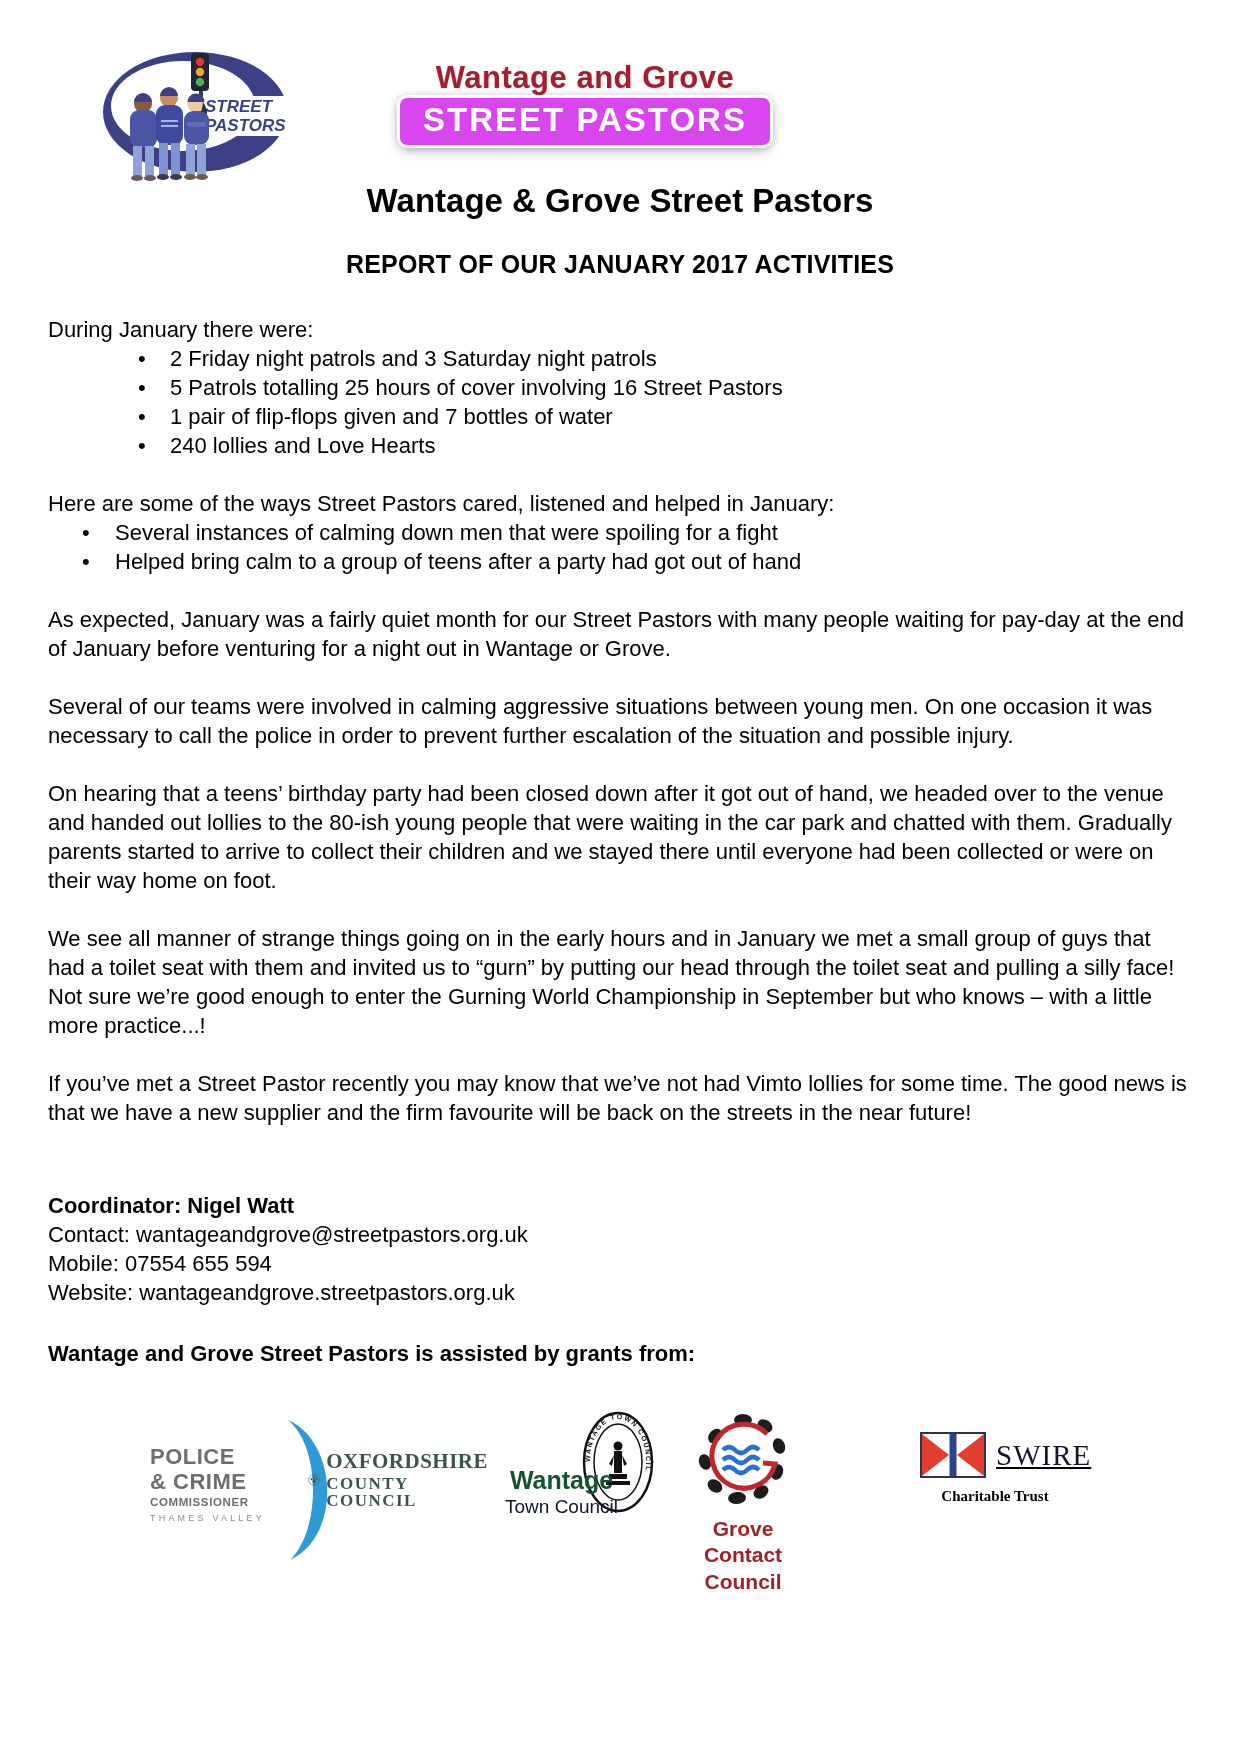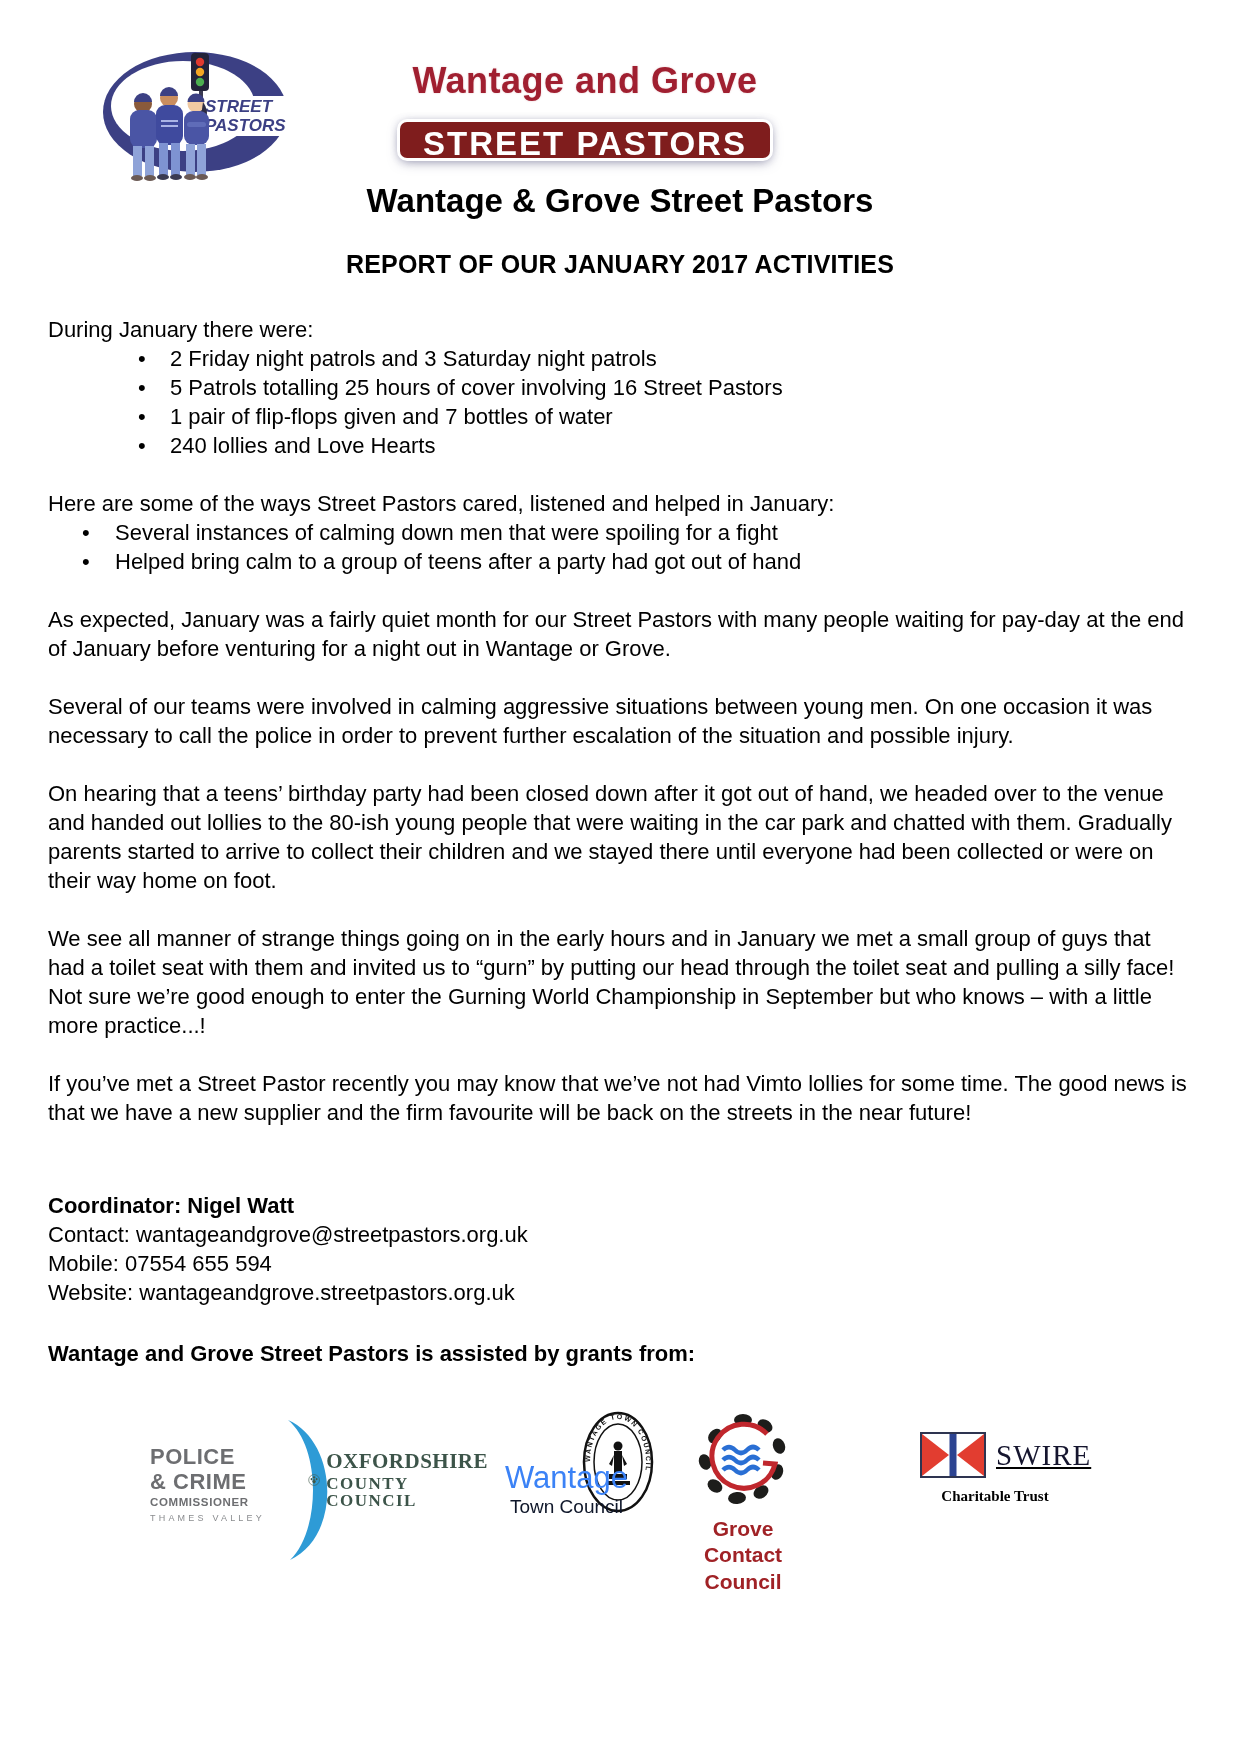--- a/index.html
+++ b/index.html
@@ -6,25 +6,25 @@
   .page{
     width:1240px;height:1753px;background:#ffffff;margin:0 auto;
     font-family:"Liberation Sans",sans-serif;color:#000;
     position:relative;overflow:hidden;box-sizing:border-box;
   }
   
   .header{display:flex;align-items:flex-start;padding:48px 0 0 95px;height:150px;box-sizing:border-box;}
   .sp-logo{width:200px;height:140px;flex:0 0 auto;}
   .banner{margin-left:105px;padding-top:12px;width:370px;text-align:center;}
   .banner-line1{
-    font-size:36px;font-weight:bold;color:#a01f30;letter-spacing:.5px;
-    text-shadow:0 0 2px rgba(160,31,48,.25);margin-bottom:20px;
+    font-size:31px;font-weight:bold;color:#a01f30;letter-spacing:.5px;
+    text-shadow:0 0 2px rgba(160,31,48,.25);margin-bottom:2px;
   }
   .banner-bar{
-    background:#7f1d1d;border-radius:7px;height:36px;line-height:44px;
+    background:#d946ef;border-radius:7px;height:47px;line-height:44px;
     color:#fff;font-size:33px;font-weight:bold;letter-spacing:2px;
     box-shadow:0 0 0 3px #ffffff,0 4px 12px rgba(90,90,130,.55),0 0 10px rgba(90,90,130,.45);
   }
   
   .title{margin-top:32px;text-align:center;font-size:33px;font-weight:bold;}
   .subtitle{margin-top:30px;text-align:center;font-size:25px;font-weight:bold;letter-spacing:.2px;}
   
   .content{padding:0 48px;font-size:22px;line-height:29px;}
   .content p{margin:29px 0 0 0;}
   .content p.first{margin-top:36px;}
@@ -51,21 +51,21 @@
   .pcc-arc{position:absolute;left:108px;top:0;}
   
   .occ{left:308px;top:40px;width:180px;height:60px;display:flex;align-items:center;}
   .occ-text{margin-left:6px;color:#3c5449;font-family:"Liberation Serif",serif;line-height:1;}
   .occ-l1{font-size:21px;font-weight:bold;letter-spacing:.5px;}
   .occ-l2{font-size:17px;font-weight:bold;letter-spacing:1.5px;margin-top:3px;}
   
   .wtc{left:505px;top:0;width:150px;height:120px;}
   .wtc-seal{position:absolute;right:0;top:0;}
   .wtc-text{position:absolute;left:0;bottom:14px;text-align:center;line-height:1;}
-  .wtc-l1{font-size:31px;font-weight:normal;color:#3b82f6;}
+  .wtc-l1{font-size:25px;font-weight:bold;color:#14532d;}
   .wtc-l2{font-size:19px;color:#0f172a;margin-top:4px;}
   
   .gpc{left:678px;top:0;width:130px;height:160px;text-align:center;}
   .gpc-text{line-height:1.25;color:#a02226;font-weight:bold;font-size:21px;margin-top:2px;}
   
   .swire{left:920px;top:22px;width:160px;height:95px;}
   .swire-row{display:flex;align-items:center;text-decoration:underline;}
   .swire-flag{width:66px;height:46px;border:2px solid #2e3450;background:#fff;box-sizing:border-box;flex:0 0 auto;}
   .swire-name{font-family:"Liberation Serif",serif;font-size:29px;color:#15152e;margin-left:10px;letter-spacing:1px;}
   .swire-sub{font-weight:bold;font-size:15px;margin-top:10px;text-align:center;width:150px;font-family:Liberation Serif, serif;}

